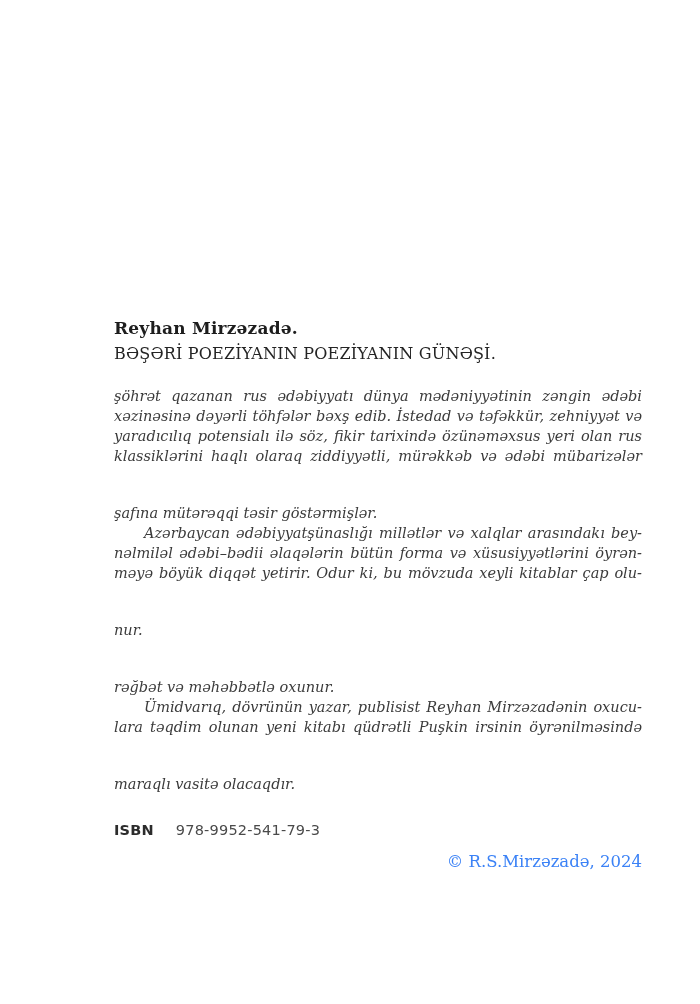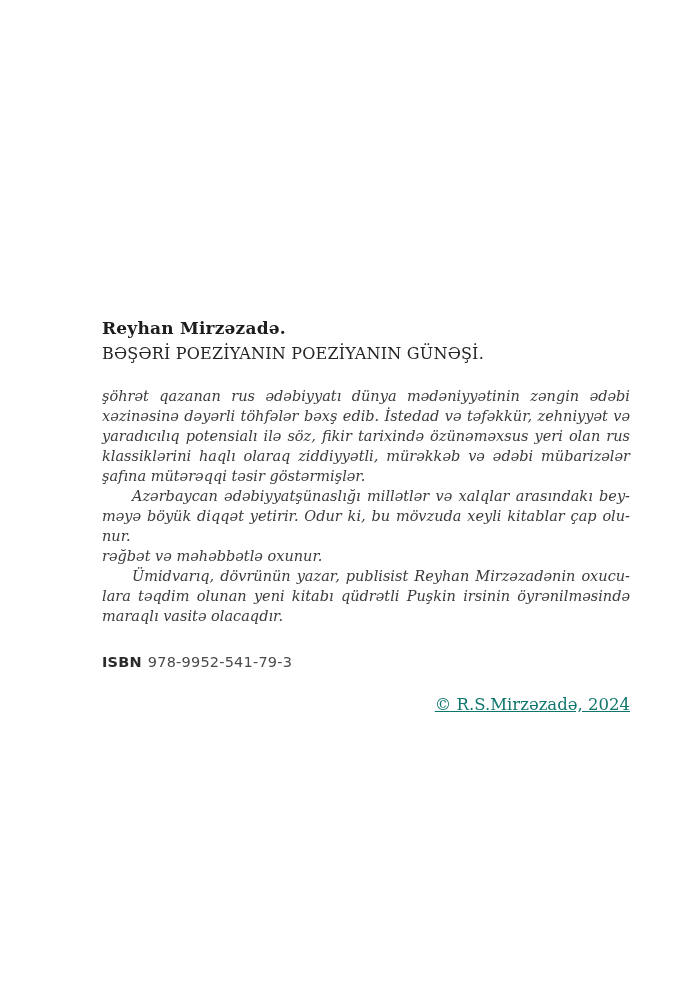--- a/index.html
+++ b/index.html
@@ -6,21 +6,21 @@
   .page {
     position: relative;
     width: 700px;
     height: 1004px;
     background: #ffffff;
     overflow: hidden;
     font-family: "DejaVu Serif", serif;
   }
   .content {
     position: absolute;
-    left: 102px;
+    left: 114px;
     top: 316px;
     width: 528px;
   }
   .author {
     font-size: 17px;
     font-weight: bold;
     line-height: 25px;
     color: #1d1d1d;
     letter-spacing: 0.2px;
   }
@@ -42,59 +42,59 @@
     line-height: 20px;
     color: #3b3b3b;
   }
   .paragraph { margin: 0; }
   .line {
     text-align: justify;
     text-align-last: justify;
     text-justify: inter-word;
   }
   .line.first { text-indent: 30px; }
-  .line.last { text-align-last: left; }
+  .line.last { text-align-last: left; margin-top: 37px; }
   .isbn-line {
     margin-top: 28px;
     font-family: "DejaVu Sans", "Liberation Sans", sans-serif;
     font-size: 14.5px;
     color: #4a4a4a;
     letter-spacing: 0.2px;
   }
   .isbn-label {
     font-weight: bold;
     color: #2c2c2c;
-    margin-right: 6px;
+    margin-right: 22px;
   }
   .copyright {
-    margin-top: 25px;
+    margin-top: 14px;
     font-size: 16.5px;
-    color: #0f766e;
+    color: #3b82f6;
     text-align: right;
-    text-decoration: underline;
   }
 </style>
 </head>
 <body>
 
 <div class="page">
   <div class="content">
     <div class="author">Reyhan Mirzəzadə.</div>
     <div class="book-title">BƏŞƏRİ POEZİYANIN POEZİYANIN GÜNƏŞİ.</div>
 
     <div class="body-text" id="annotation">
         <div class="paragraph">
           <div class="line">şöhrət qazanan rus ədəbiyyatı dünya mədəniyyətinin zəngin ədəbi</div>
           <div class="line">xəzinəsinə dəyərli töhfələr bəxş edib. İstedad və təfəkkür, zehniyyət və</div>
           <div class="line">yaradıcılıq potensialı ilə söz, fikir tarixində özünəməxsus yeri olan rus</div>
           <div class="line">klassiklərini haqlı olaraq ziddiyyətli, mürəkkəb və ədəbi mübarizələr</div>
           <div class="line last">şafına mütərəqqi təsir göstərmişlər.</div>
         </div>
         <div class="paragraph">
           <div class="line first">Azərbaycan ədəbiyyatşünaslığı millətlər və xalqlar arasındakı bey-</div>
+          <div class="line">nəlmiləl ədəbi–bədii əlaqələrin bütün forma və xüsusiyyətlərini öyrən-</div>
           <div class="line">məyə böyük diqqət yetirir. Odur ki, bu mövzuda xeyli kitablar çap olu-</div>
           <div class="line last">nur.</div>
         </div>
         <div class="paragraph">
           <div class="line last">rəğbət və məhəbbətlə oxunur.</div>
         </div>
         <div class="paragraph">
           <div class="line first">Ümidvarıq, dövrünün yazar, publisist Reyhan Mirzəzadənin oxucu-</div>
           <div class="line">lara təqdim olunan yeni kitabı qüdrətli Puşkin irsinin öyrənilməsində</div>
           <div class="line last">maraqlı vasitə olacaqdır.</div>

